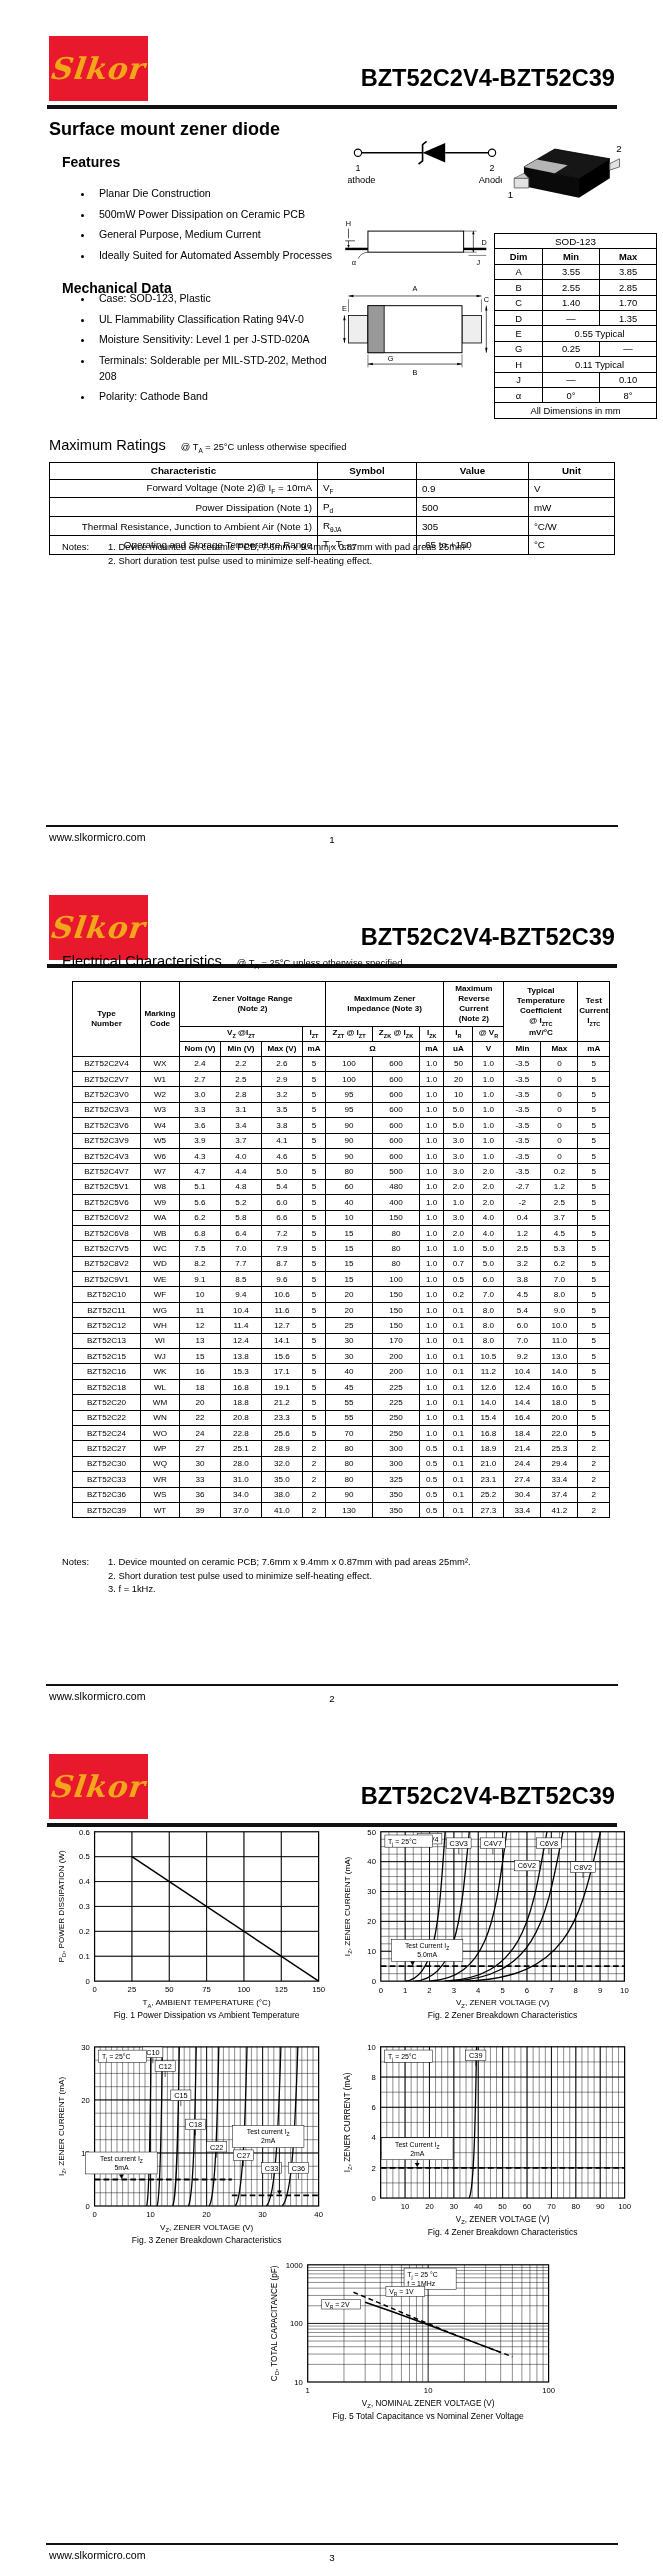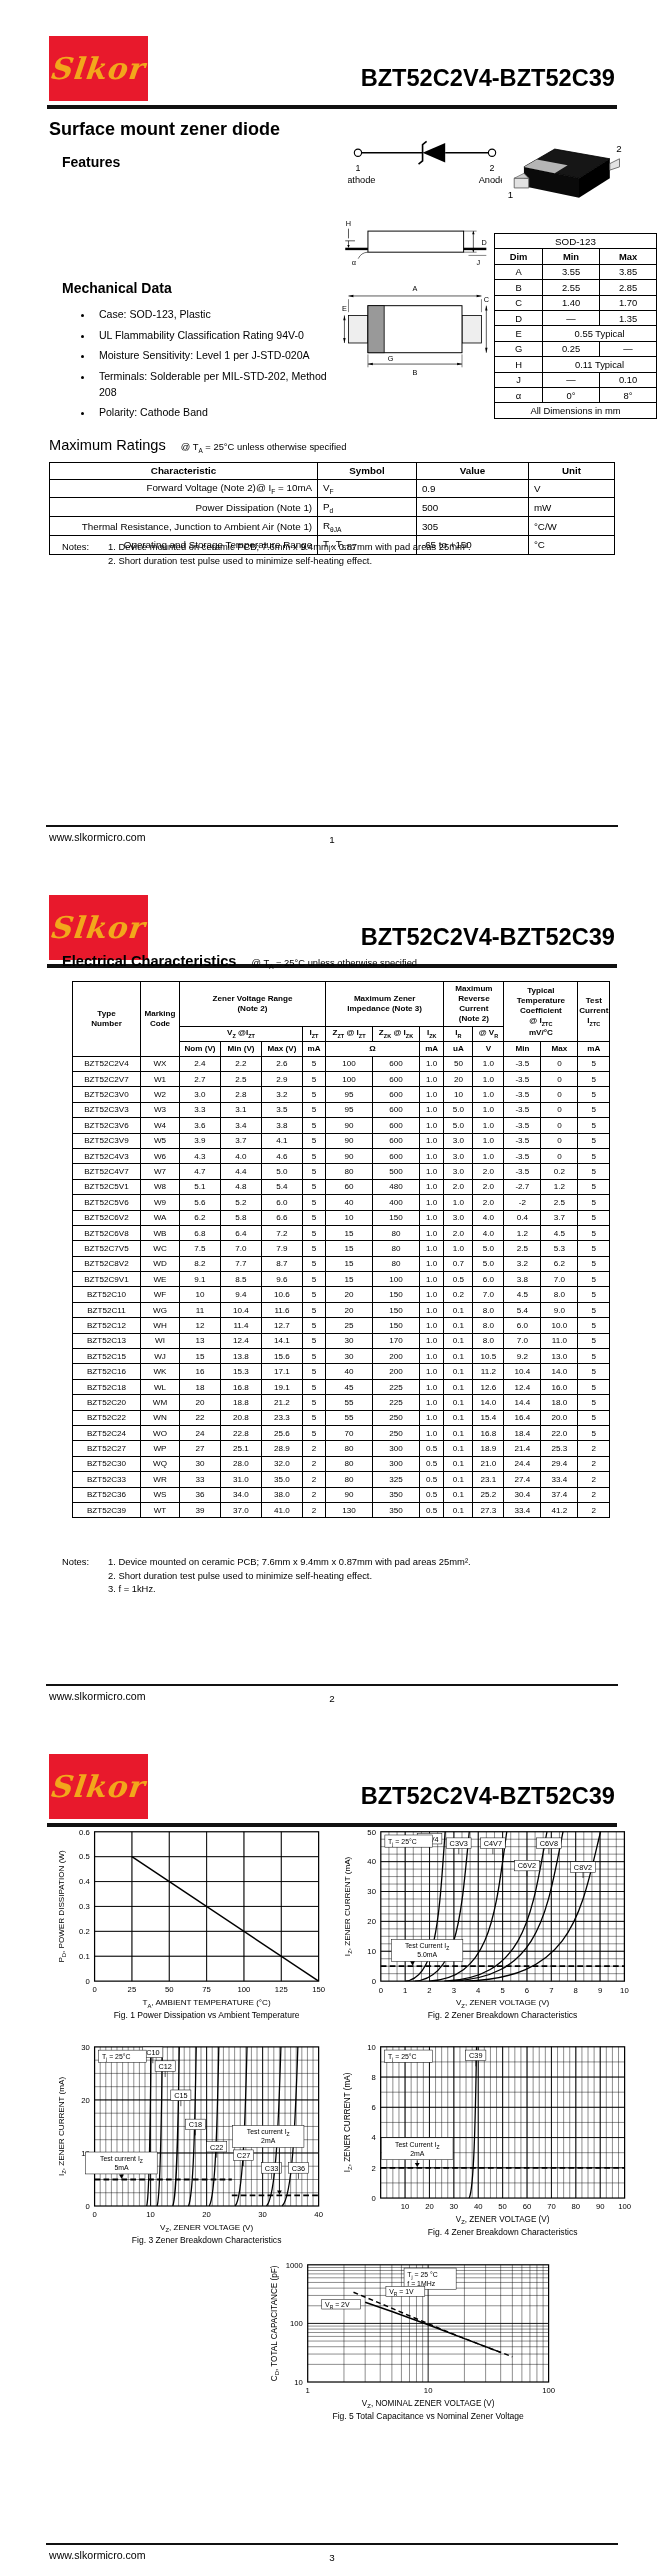--- a/index.html
+++ b/index.html
@@ -14,21 +14,21 @@
   
   .foot-rule{position:absolute;left:46px;right:46px;top:825px;height:2.4px;background:#111}
   .website{position:absolute;left:49px;top:831px;font-size:10.6px}
   .pagenum{position:absolute;left:0;right:0;top:834px;text-align:center;font-size:9.8px}
   
   .subtitle{position:absolute;left:49px;top:119px;font-size:18px;font-weight:bold}
   .sec-h{font-size:14px;font-weight:bold}
   .features-h{position:absolute;left:62px;top:154px}
   .features-list{position:absolute;left:81px;top:185px;width:252px}
   .mech-h{position:absolute;left:62px;top:280px}
-  .mech-list{position:absolute;left:81px;top:306px;width:260px}
+  .mech-list{position:absolute;left:81px;top:290px;width:260px}
   ul.blist{list-style:disc;padding-left:13px}
   ul.blist li{font-size:10.6px;line-height:1.55;margin-bottom:4.1px;padding-left:4.9px}
   .symbol-svg{position:absolute;left:348px;top:135px}
   .pkg3d-svg{position:absolute;left:501px;top:128px}
   .outline-svg{position:absolute;left:342px;top:216px}
   .sod-table{position:absolute;left:494px;top:233px;width:163px;border-collapse:collapse;border:1.6px solid #000}
   .sod-table th,.sod-table td{border:0.8px solid #000;font-size:9.4px;text-align:center;padding:1.6px 2.4px;height:15.4px}
   .sod-table .ttl{font-weight:normal;font-size:9.8px}
   .mr-wrap{position:absolute;left:49px;top:437px;width:566px}
   .mr-head{font-size:14.6px;font-weight:normal;display:inline}
@@ -37,21 +37,21 @@
   .mr-table th,.mr-table td{border:0.8px solid #000;font-size:9.8px;padding:2.4px 4.9px;height:16.3px;}
   .mr-table th{font-weight:bold}
   .mr-table td.char{text-align:left}
   .mr-table td.char .cwrap{display:flex;justify-content:flex-end}
   .notes{position:absolute;left:62px;display:flex;font-size:9.4px;line-height:1.45}
   .notes .nlabel{width:46px;flex:none}
   .p1-notes{top:540px}
   .p2-notes{top:696px}
   
   .ec-h-wrap{position:absolute;left:62px;top:94px}
-  .ec-h{font-size:14.6px;font-weight:bold;display:inline}
+  .ec-h{font-size:14.6px;font-weight:normal;display:inline}
   .ec-table{position:absolute;left:72px;top:122px;border-collapse:collapse;border:1.6px solid #000;table-layout:fixed}
   .ec-table th,.ec-table td{border:0.8px solid #000;font-size:8.1px;text-align:center;padding:1.6px 0.8px;vertical-align:middle}
   .ec-table th{font-weight:bold;line-height:1.25}
   .ec-table td{height:15.4px}
   
   .fig{position:absolute}
   sub{font-size:0.68em}
   svg text{font-family:"Liberation Sans",sans-serif}
 </style>
 </head>
@@ -60,20 +60,26 @@
 <div class="page">
   <div class="logo" style="background: rgb(232, 25, 44);">
     <span class="logo-text" style="color: rgb(242, 167, 27);">Slkor</span>
   </div>
   <div class="doc-title">BZT52C2V4-BZT52C39</div>
   <div class="head-rule"></div>
 
   <div class="subtitle">Surface mount zener diode</div>
 
   <div class="sec-h features-h">Features</div>
+  <ul class="blist features-list" id="features-list">
+      <li>Planar Die Construction</li>
+      <li>500mW Power Dissipation on Ceramic PCB</li>
+      <li>General Purpose, Medium Current</li>
+      <li>Ideally Suited for Automated Assembly Processes</li>
+    </ul>
 
   <div class="sec-h mech-h">Mechanical Data</div>
   <ul class="blist mech-list" id="mech-list">
       <li>Case: SOD-123, Plastic</li>
       <li>UL Flammability Classification Rating 94V-0</li>
       <li>Moisture Sensitivity: Level 1 per J-STD-020A</li>
       <li>Terminals: Solderable per MIL-STD-202, Method 208</li>
       <li>Polarity: Cathode Band</li>
     </ul>
 

